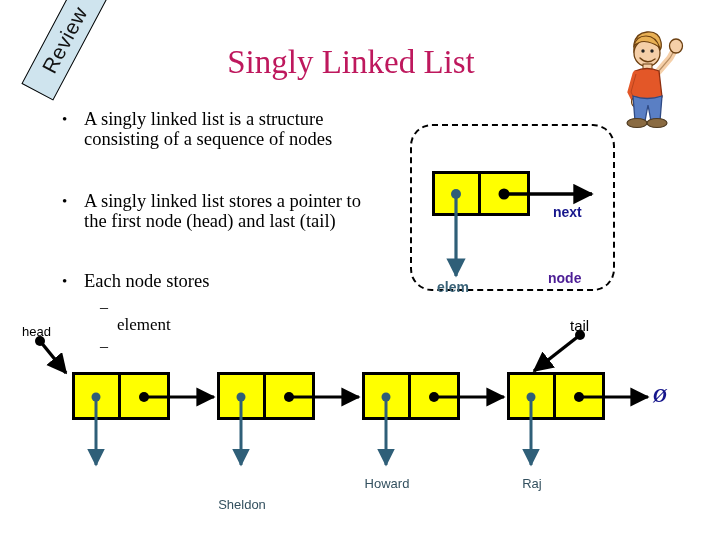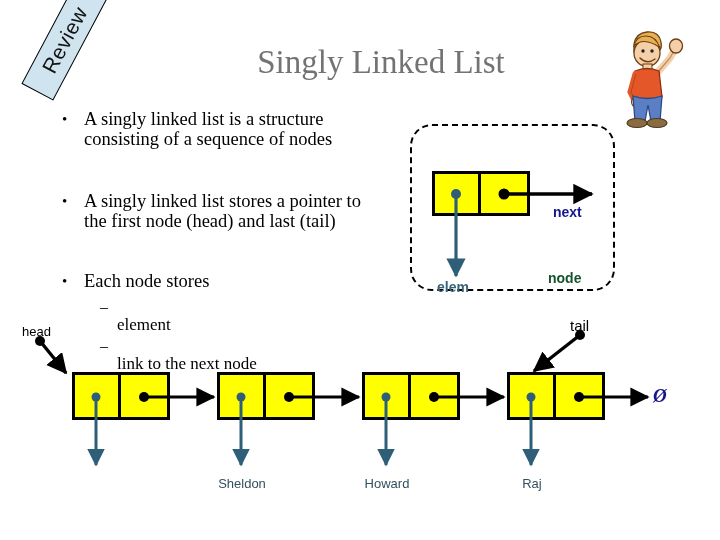--- a/index.html
+++ b/index.html
@@ -35,27 +35,27 @@
   #review-stamp span {
     font-family: "Liberation Sans", sans-serif;
     font-size: 21px;
     color: #111111;
     letter-spacing: 0.5px;
   }
 
   
   #slide-title {
     position: absolute;
-    left: 166px;
+    left: 136px;
     top: 44px;
     width: 430px;
     text-align: center;
     font-family: "Liberation Serif", serif;
     font-size: 33px;
-    color: #737373;
+    color: #be185d;
     white-space: nowrap;
   }
 
   
   .bullet-block {
     position: absolute;
     font-family: "Liberation Serif", serif;
     color: #000000;
   }
   .bullet-row {
@@ -133,21 +133,21 @@
     color: #16168c;
     margin-top: 43px;
   }
   .label-node {
     position: absolute;
     left: 548px;
     top: 270px;
     font-family: "Liberation Sans", sans-serif;
     font-size: 14px;
     font-weight: bold;
-    color: #14532d;
+    color: #4c1d95;
   }
   .label-elem {
     position: absolute;
     left: 437px;
     top: 279px;
     font-family: "Liberation Sans", sans-serif;
     font-size: 14px;
     font-weight: bold;
     color: #3a6277;
   }
@@ -250,21 +250,20 @@
     <div class="bullet-row">
       <div class="bullet-mark">•</div>
       <div class="bullet-text">Each node stores</div>
     </div>
     <div class="subbullet-row" style="margin-top:4px;">
       <div class="subbullet-mark">–</div>
       <div class="subbullet-text">element</div>
     </div>
     <div class="subbullet-row">
       <div class="subbullet-mark">–</div>
-      <div class="subbullet-text">link to the next node</div>
     </div>
   </div>
 
   <div id="node-detail"></div>
 
   <div id="detail-node-box">
     <div class="cell cell-left"></div>
     <div class="cell cell-right"></div>
   </div>
 
@@ -282,21 +281,21 @@
   </div>
   <div class="list-node" style="left:362px;">
     <div class="cell cell-left"></div>
     <div class="cell cell-right"></div>
   </div>
   <div class="list-node" style="left:507px;">
     <div class="cell cell-left"></div>
     <div class="cell cell-right"></div>
   </div>
 
-  <div class="elem-label" style="left:187px;">Sheldon</div>
+  <div class="elem-label" style="left:187px;margin-top:21px;">Sheldon</div>
   <div class="elem-label" style="left:332px;">Howard</div>
   <div class="elem-label" style="left:477px;">Raj</div>
 
   <div class="head-label">head</div>
   <div class="tail-label">tail</div>
   <div class="null-symbol">Ø</div>
 
   <svg class="overlay" viewBox="0 0 720 540">
     <defs>
       <marker id="arrowBlack" markerWidth="7" markerHeight="7" refX="5.5" refY="3" orient="auto">

